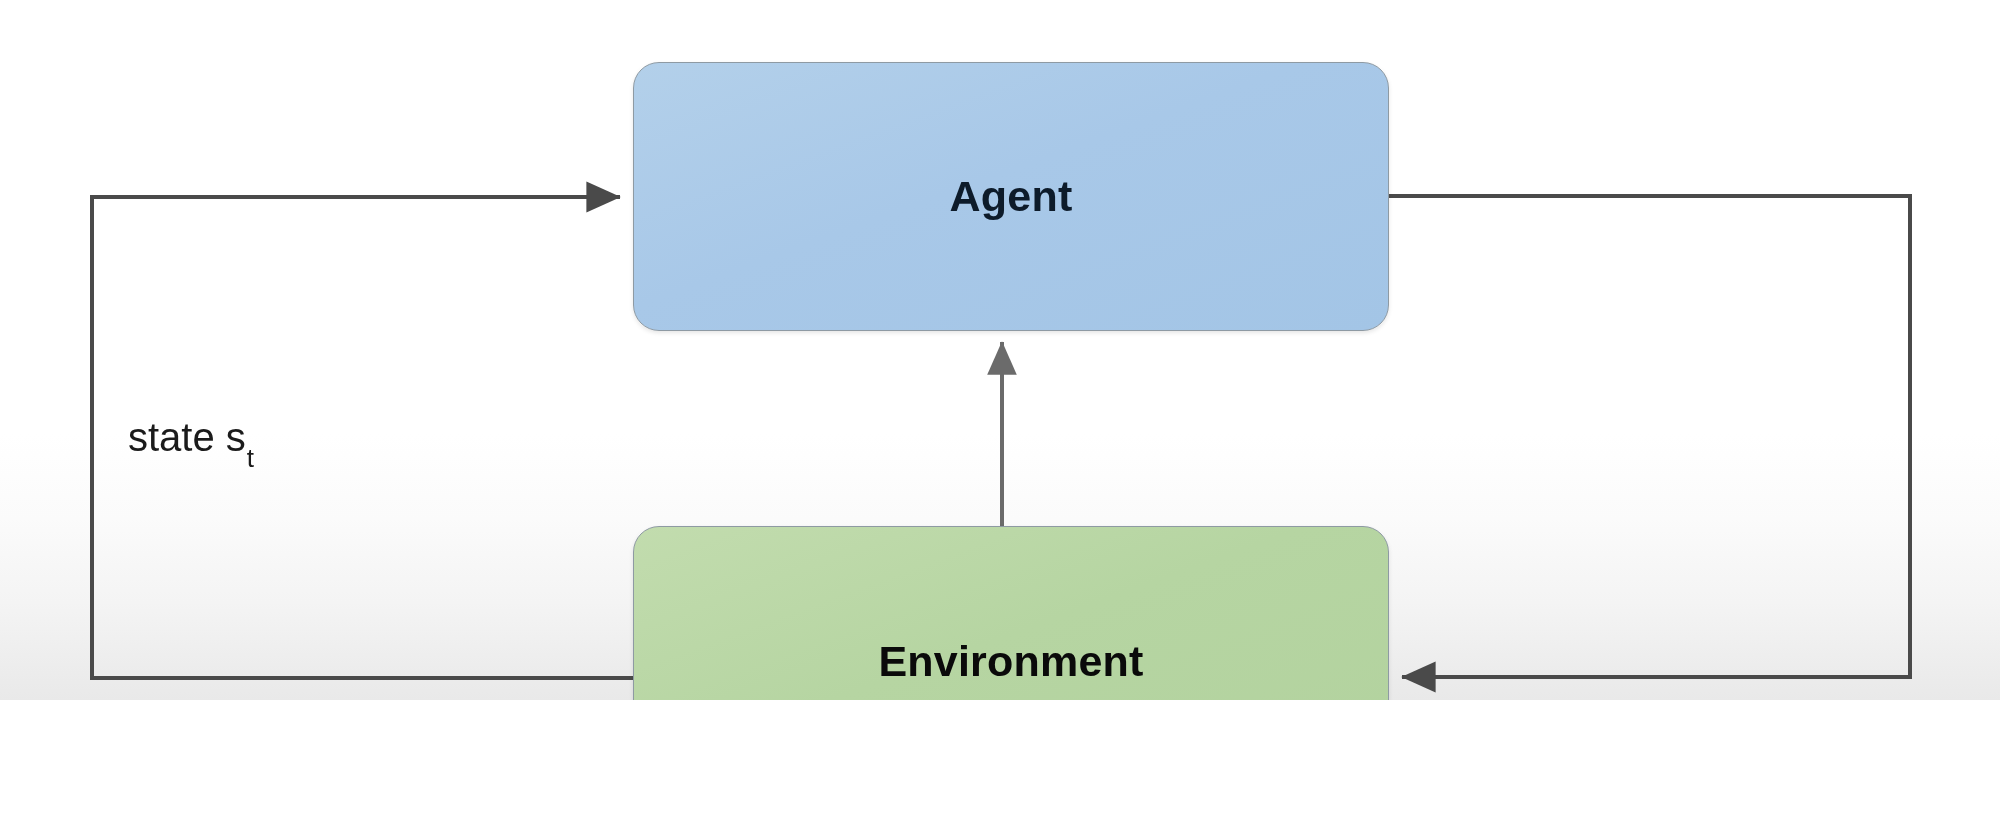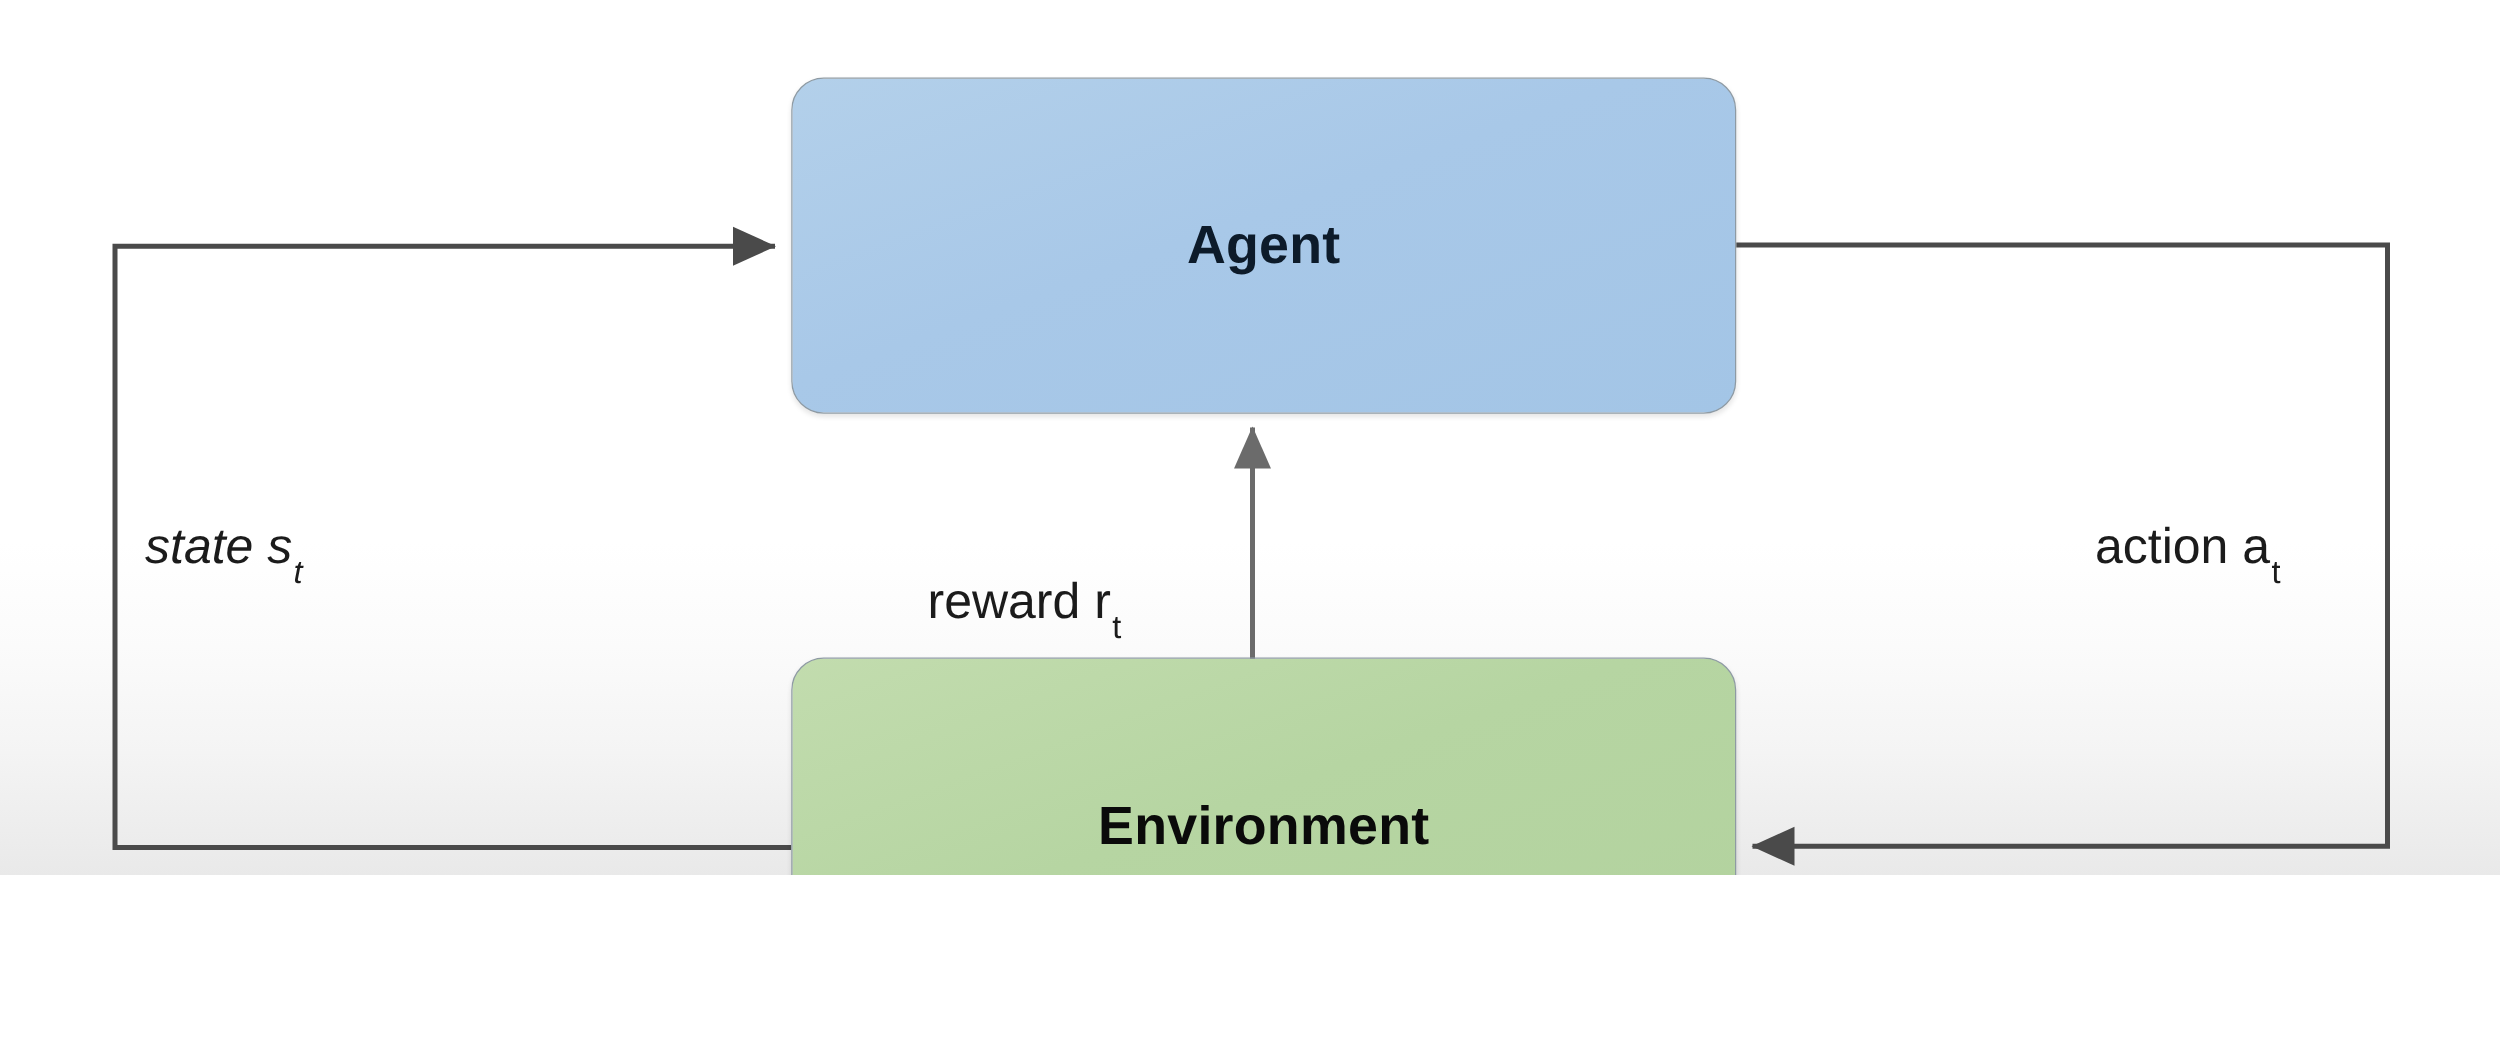--- a/index.html
+++ b/index.html
@@ -82,21 +82,21 @@
   }
 
   .edge-label .sub {
     font-size: 26px;
     vertical-align: sub;
     position: relative;
     top: 7px;
     left: 1px;
   }
 
-  #label-state   { left: 116px;  top: 415px; font-style: italic; }
+  #label-state   { left: 128px;  top: 415px; }
   #label-reward  { left: 742px;  top: 459px; }
   #label-action  { left: 1676px; top: 415px; }
 </style>
 </head>
 <body>
 
 <div id="stage">
 
   <svg id="wires" viewBox="0 0 2000 840">
     <defs>
@@ -123,21 +123,15 @@
   </div>
 
   <div class="node" id="environment-box">
     <span class="node-label">Environment</span>
   </div>
 
   <div class="edge-label" id="label-state">
     <span>state s</span><span class="sub">t</span>
   </div>
 
-  <div class="edge-label" id="label-reward">
-    <span>reward r</span><span class="sub">t</span>
-  </div>
 
-  <div class="edge-label" id="label-action">
-    <span>action a</span><span class="sub">t</span>
-  </div>
 
 </div>
 
 </body></html>

